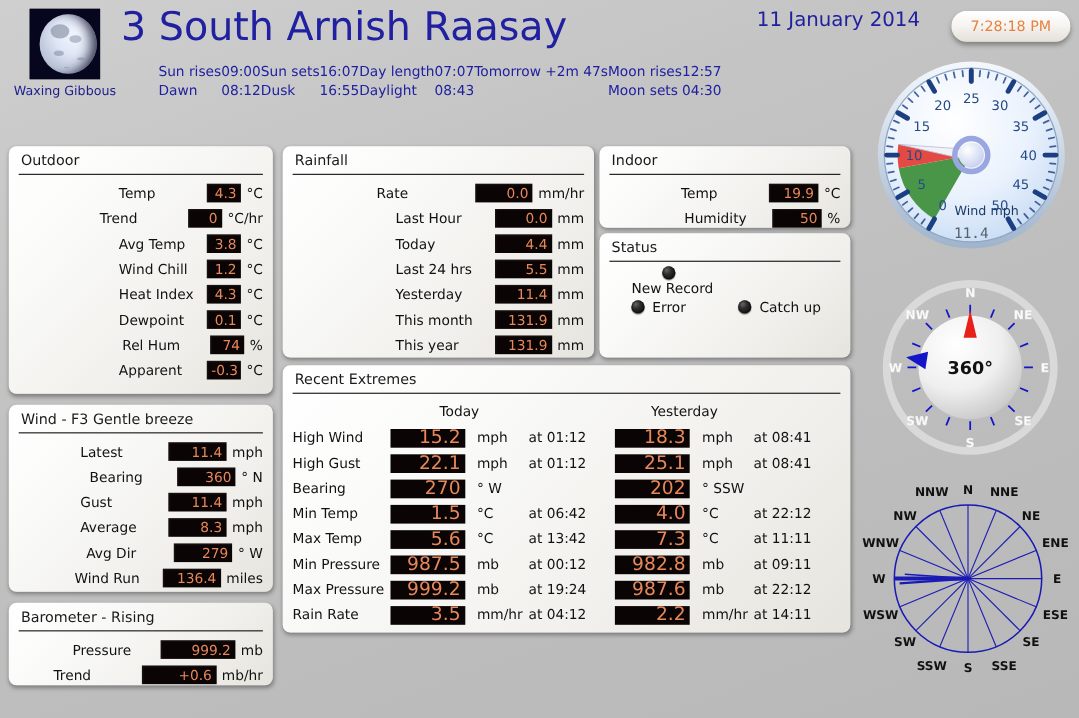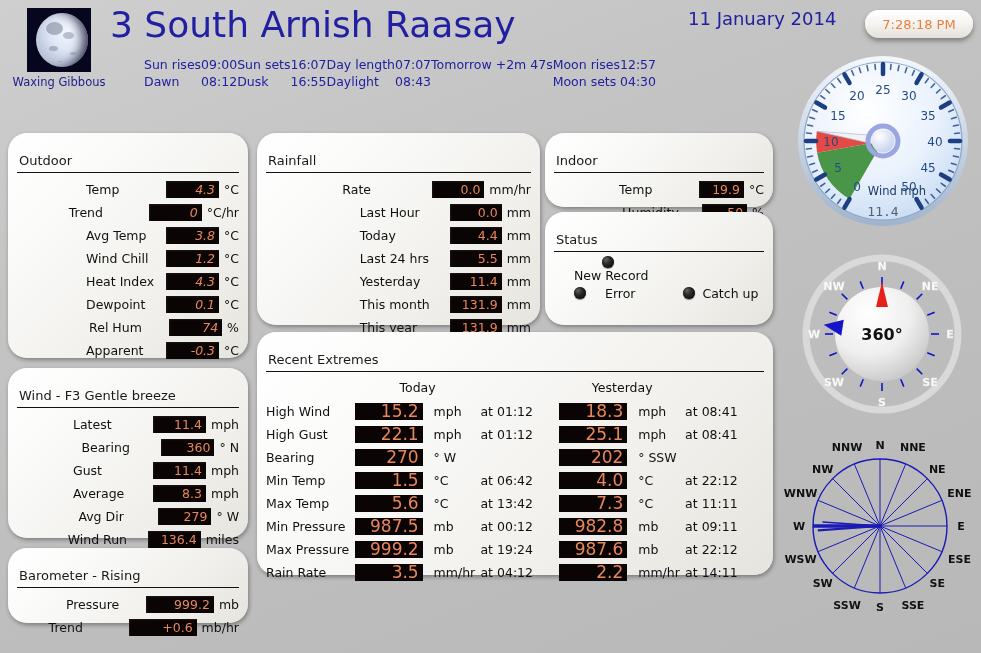--- a/index.html
+++ b/index.html
@@ -56,41 +56,41 @@
   #astro table { border-collapse:collapse; }
   #astro td { padding:0 0 2px 0; font-size:12.5px; color:#2020a0; white-space:nowrap; line-height:15px; }
   .astro-lbl { padding-right:6px; }
   .astro-val { padding-right:26px; }
   .astro-wide { padding-right:22px; }
 
   
   .panel {
     position:absolute;
     background: linear-gradient(135deg,#ffffff 0%,#fbfbfa 25%,#f0efeb 70%,#e6e4de 100%);
-    border-radius:19px;
+    border-radius:7px;
     box-shadow: 1px 2px 4px rgba(0,0,0,.35);
-    padding:18px 9px 8px 9px;
+    padding:4px 9px 8px 9px;
   }
   .panel-title {
     font-size:13px; color:#1a1a1a; padding:2px 0 4px 2px;
     border-bottom:1px solid #111; margin-bottom:5px; white-space:nowrap;
   }
   .row { display:flex; align-items:center; height:23px;justify-content:flex-end; }
   .lbl { font-size:12.5px; color:#111; white-space:nowrap; }
   .val {
     background:#0a0504; color:#e8875a; font-size:12.5px; text-align:right;
     padding:1px 4px 2px 4px; height:17px; line-height:15px; white-space:nowrap;
     box-shadow: inset 1px 1px 2px rgba(255,255,255,.08);
   }
   .unit { font-size:12.5px; color:#111; white-space:nowrap; padding-left:5px; }
 
   
   #panel-outdoor { left:8px; top:133px; width:240px; height:225px; }
   #panel-outdoor .lbl { width:80px; }
-  #panel-outdoor .val { width:53px;font-style:italic; }
+  #panel-outdoor .val { width:31px; }
 
   
   #panel-wind { left:8px; top:368px; width:240px; height:170px; }
   #panel-wind .lbl { width:80px; }
   #panel-wind .val { width:53px; }
 
   
   #panel-baro { left:8px; top:548px; width:240px; height:75px; }
   #panel-baro .lbl { width:80px; }
   #panel-baro .val { width:68px; }
@@ -341,21 +341,21 @@
 <div class="panel" id="panel-status">
   <div class="panel-title">Status</div>
   <div id="status-leds">
       <div class="led-row">
         <span style="display: flex; align-items: center; flex-direction: column;">
           <span class="led"></span>
           <span class="led-lbl">New Record</span>
         </span>
       </div>
       <div class="led-row">
-        <span style="display: flex; align-items: center; gap: 12px;">
+        <span style="display: flex; align-items: center;">
           <span class="led"></span>
           <span class="led-lbl">Error</span>
         </span>
         <span style="display: flex; align-items: center; margin-left: 48px;">
           <span class="led"></span>
           <span class="led-lbl">Catch up</span>
         </span>
       </div>
     </div>
 </div>

